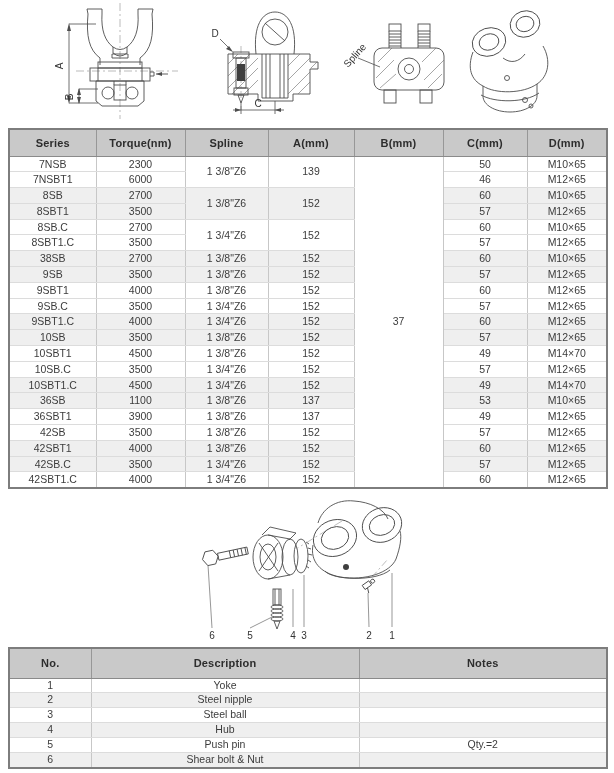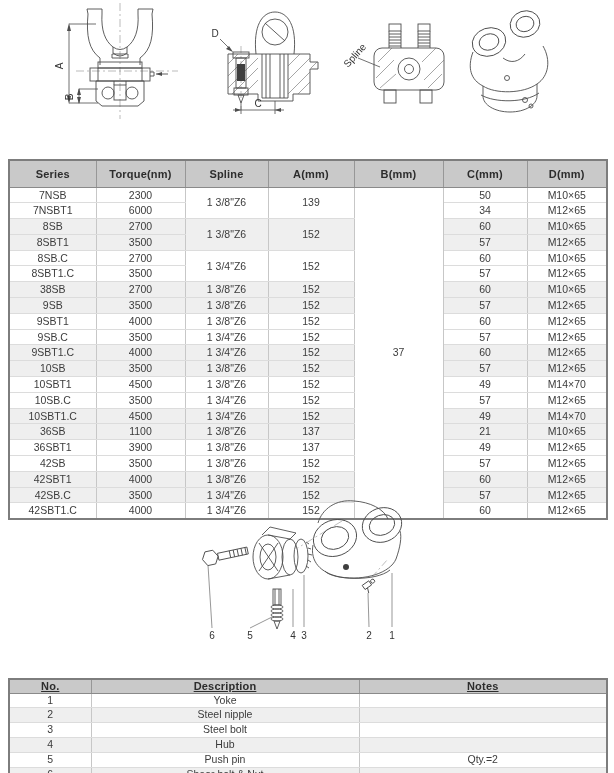--- a/index.html
+++ b/index.html
@@ -1,30 +1,30 @@
 <!DOCTYPE html>
 <html><head>
 <meta charset="utf-8">
 <style>
   * { margin:0; padding:0; box-sizing:border-box; }
   html,body { width:614px; height:773px; background:#fff; }
   body { font-family:"Liberation Sans", sans-serif; position:relative; overflow:hidden; }
   .page { position:absolute; left:0; top:0; width:614px; height:773px; background:#fff; }
   svg.drawing { position:absolute; }
 
-  table { border-collapse:collapse; table-layout:fixed; position:absolute; left:8px; background:#fff;margin-top:31px; }
+  table { border-collapse:collapse; table-layout:fixed; position:absolute; left:8px; background:#fff; }
   .spec  { top:128px; width:598px; border:2px solid #7d7d7d; }
   .parts { top:647px; width:598px; border:2px solid #7d7d7d; }
 
   thead th {
     background:#c9c9c9; color:#2d2d2d; font-weight:bold; font-size:11px;
     border:1px solid #979797; border-bottom:1px solid #8a8a8a; letter-spacing:.2px;
   }
   .spec thead th { height:27px; }
-  .parts thead th { height:14px;text-decoration:underline; }
+  .parts thead th { height:30px; }
 
   tbody td {
     text-align:center; vertical-align:middle; color:#3c3c3c; font-size:10.5px;
     border-right:1px solid #c7c7c7; border-bottom:1px solid #dcdcdc; padding:0;
   }
   tbody td:last-child { border-right:none; }
   .spec tbody td { height:14.8px; line-height:14.8px; }
   .parts tbody td { height:13.9px; line-height:13.9px; }
   tr.alt td { background:#efefef; }
   td.bcell { background:#ffffff !important; }
@@ -174,21 +174,21 @@
           <td>2300</td>
           <td rowspan="2">1 3/8"Z6</td>
           <td rowspan="2">139</td>
           <td rowspan="21" class="bcell">37</td>
           <td>50</td>
           <td>M10×65</td>
         </tr>
         <tr>
           <td>7NSBT1</td>
           <td>6000</td>
-          <td>34</td>
+          <td>46</td>
           <td>M12×65</td>
         </tr>
         <tr class="alt">
           <td>8SB</td>
           <td>2700</td>
           <td rowspan="2">1 3/8"Z6</td>
           <td rowspan="2">152</td>
           <td>60</td>
           <td>M10×65</td>
         </tr>
@@ -282,21 +282,21 @@
           <td>1 3/4"Z6</td>
           <td>152</td>
           <td>49</td>
           <td>M14×70</td>
         </tr>
         <tr class="alt">
           <td>36SB</td>
           <td>1100</td>
           <td>1 3/8"Z6</td>
           <td>137</td>
-          <td>21</td>
+          <td>53</td>
           <td>M10×65</td>
         </tr>
         <tr>
           <td>36SBT1</td>
           <td>3900</td>
           <td>1 3/8"Z6</td>
           <td>137</td>
           <td>49</td>
           <td>M12×65</td>
         </tr>
@@ -423,21 +423,21 @@
           <td>Yoke</td>
           <td></td>
         </tr>
         <tr class="alt">
           <td>2</td>
           <td>Steel nipple</td>
           <td></td>
         </tr>
         <tr>
           <td>3</td>
-          <td>Steel bolt</td>
+          <td>Steel ball</td>
           <td></td>
         </tr>
         <tr class="alt">
           <td>4</td>
           <td>Hub</td>
           <td></td>
         </tr>
         <tr>
           <td>5</td>
           <td>Push pin</td>

